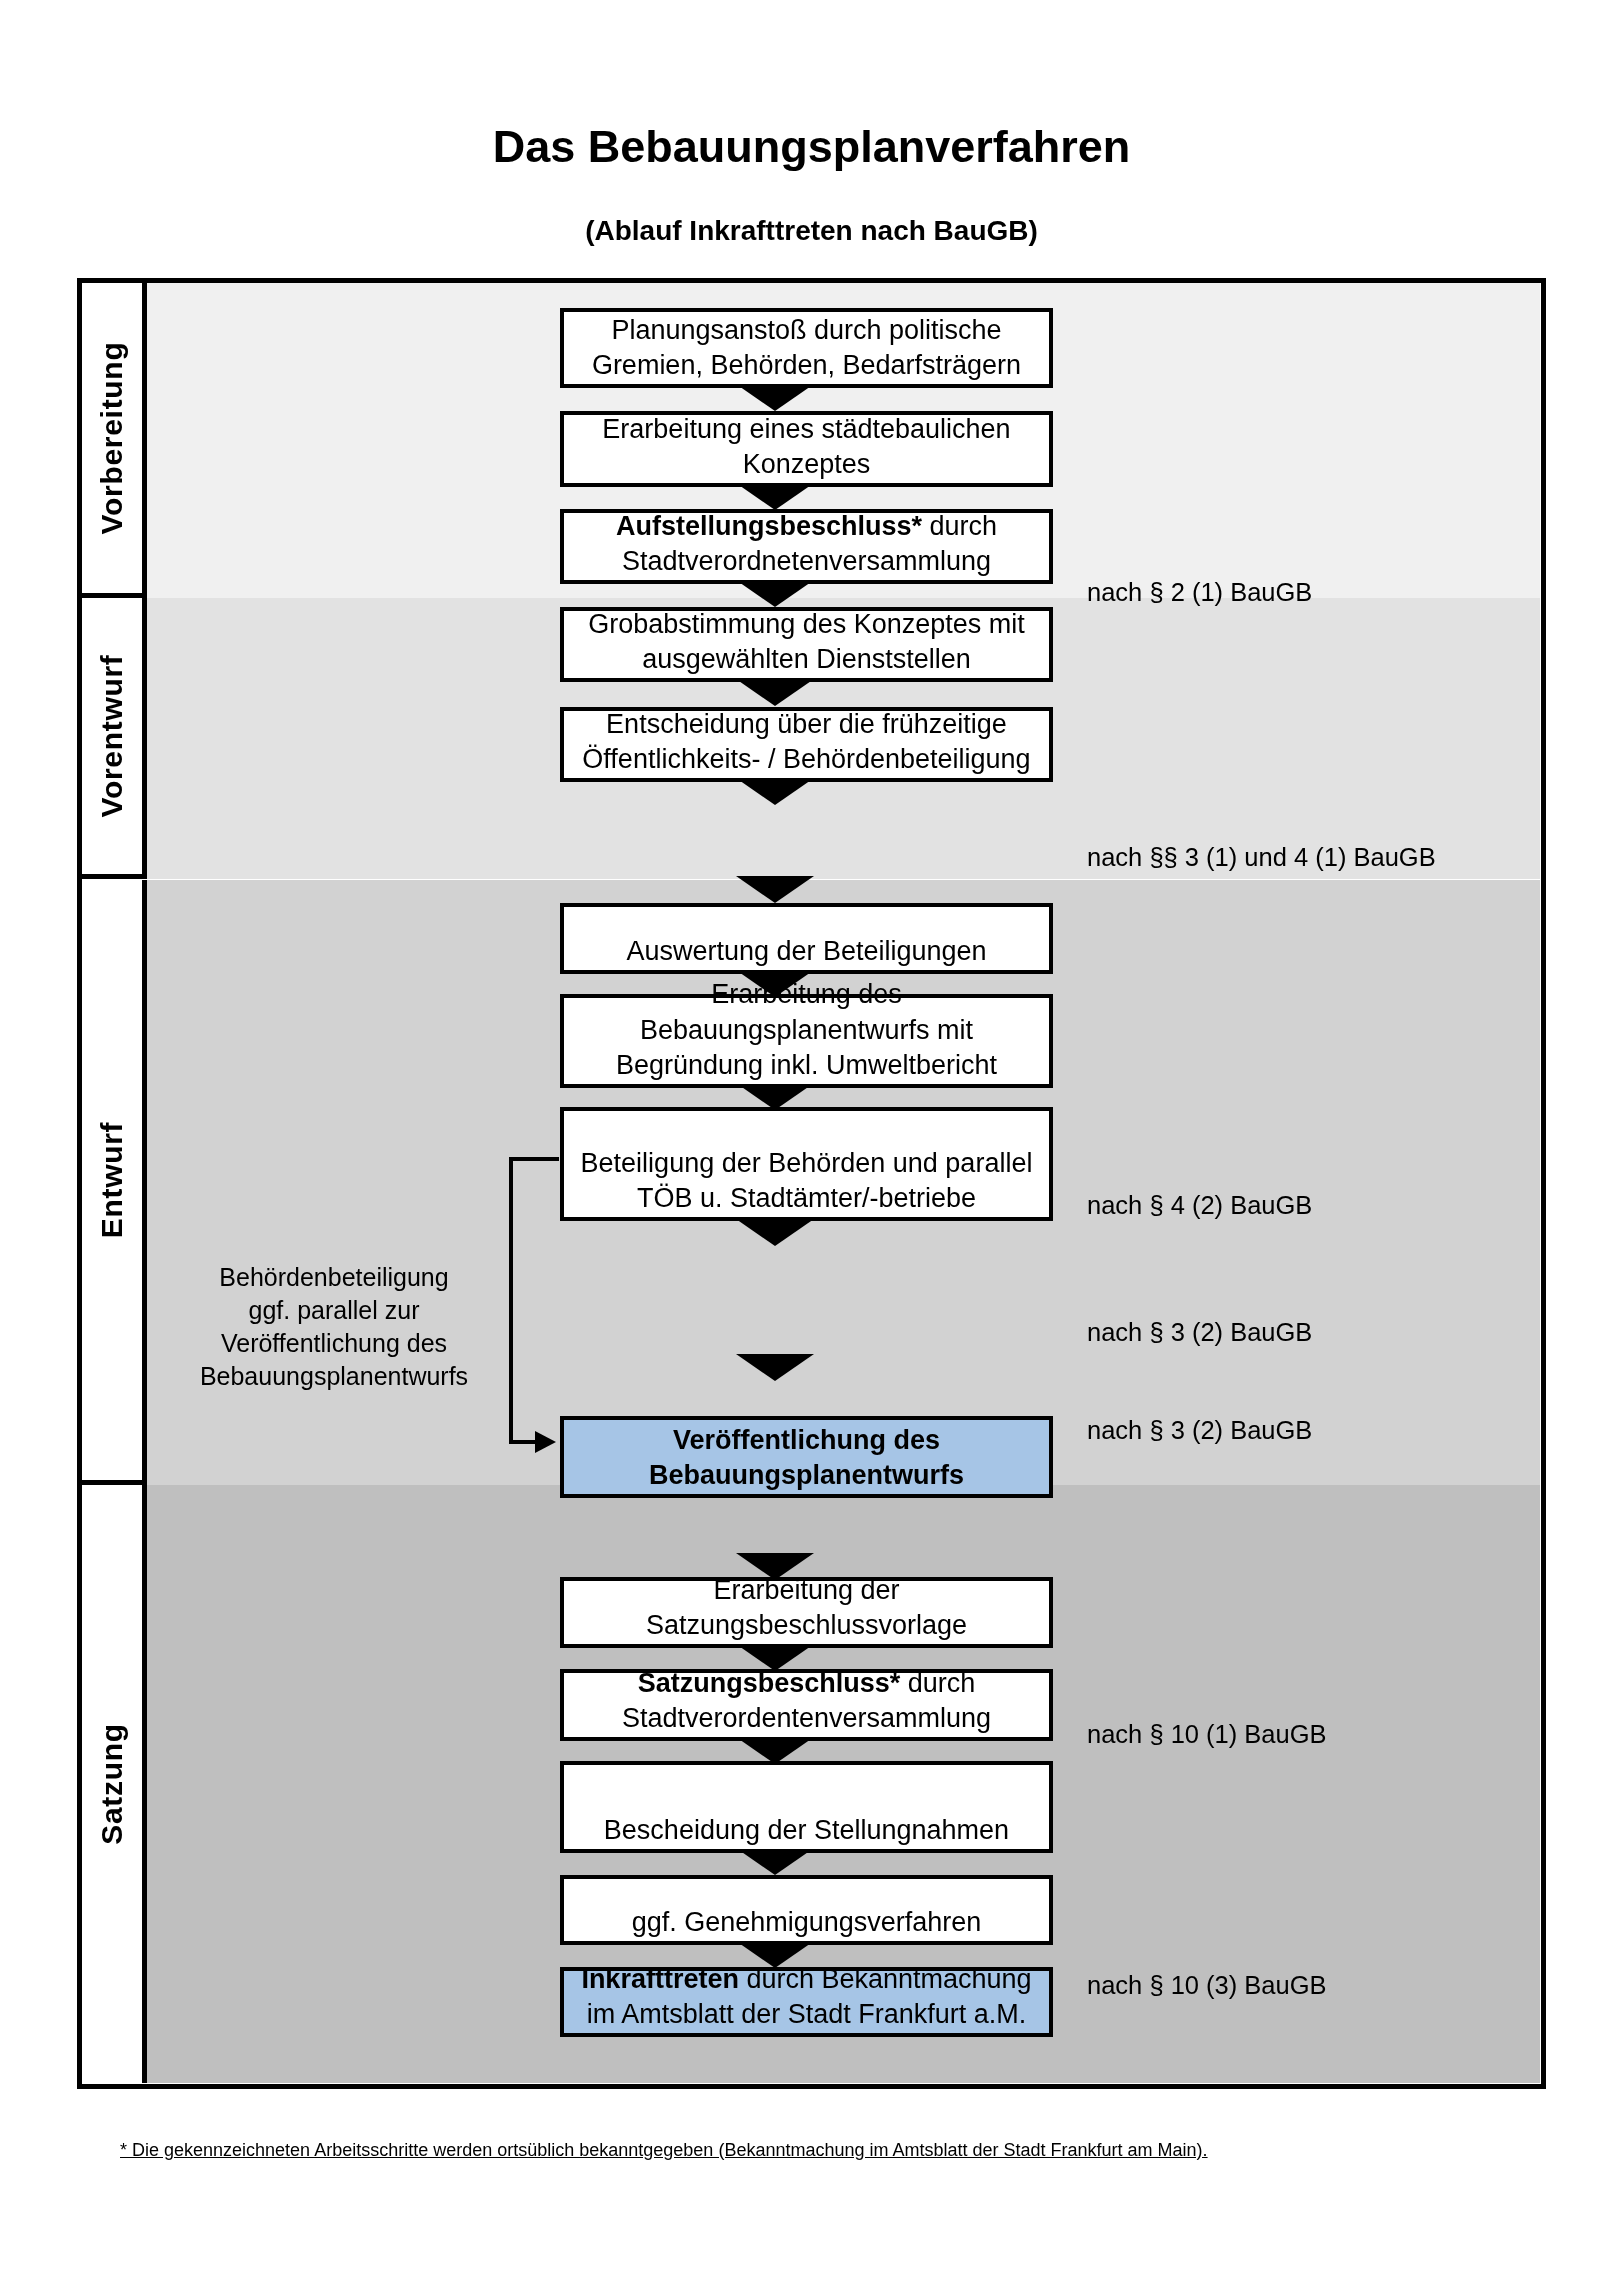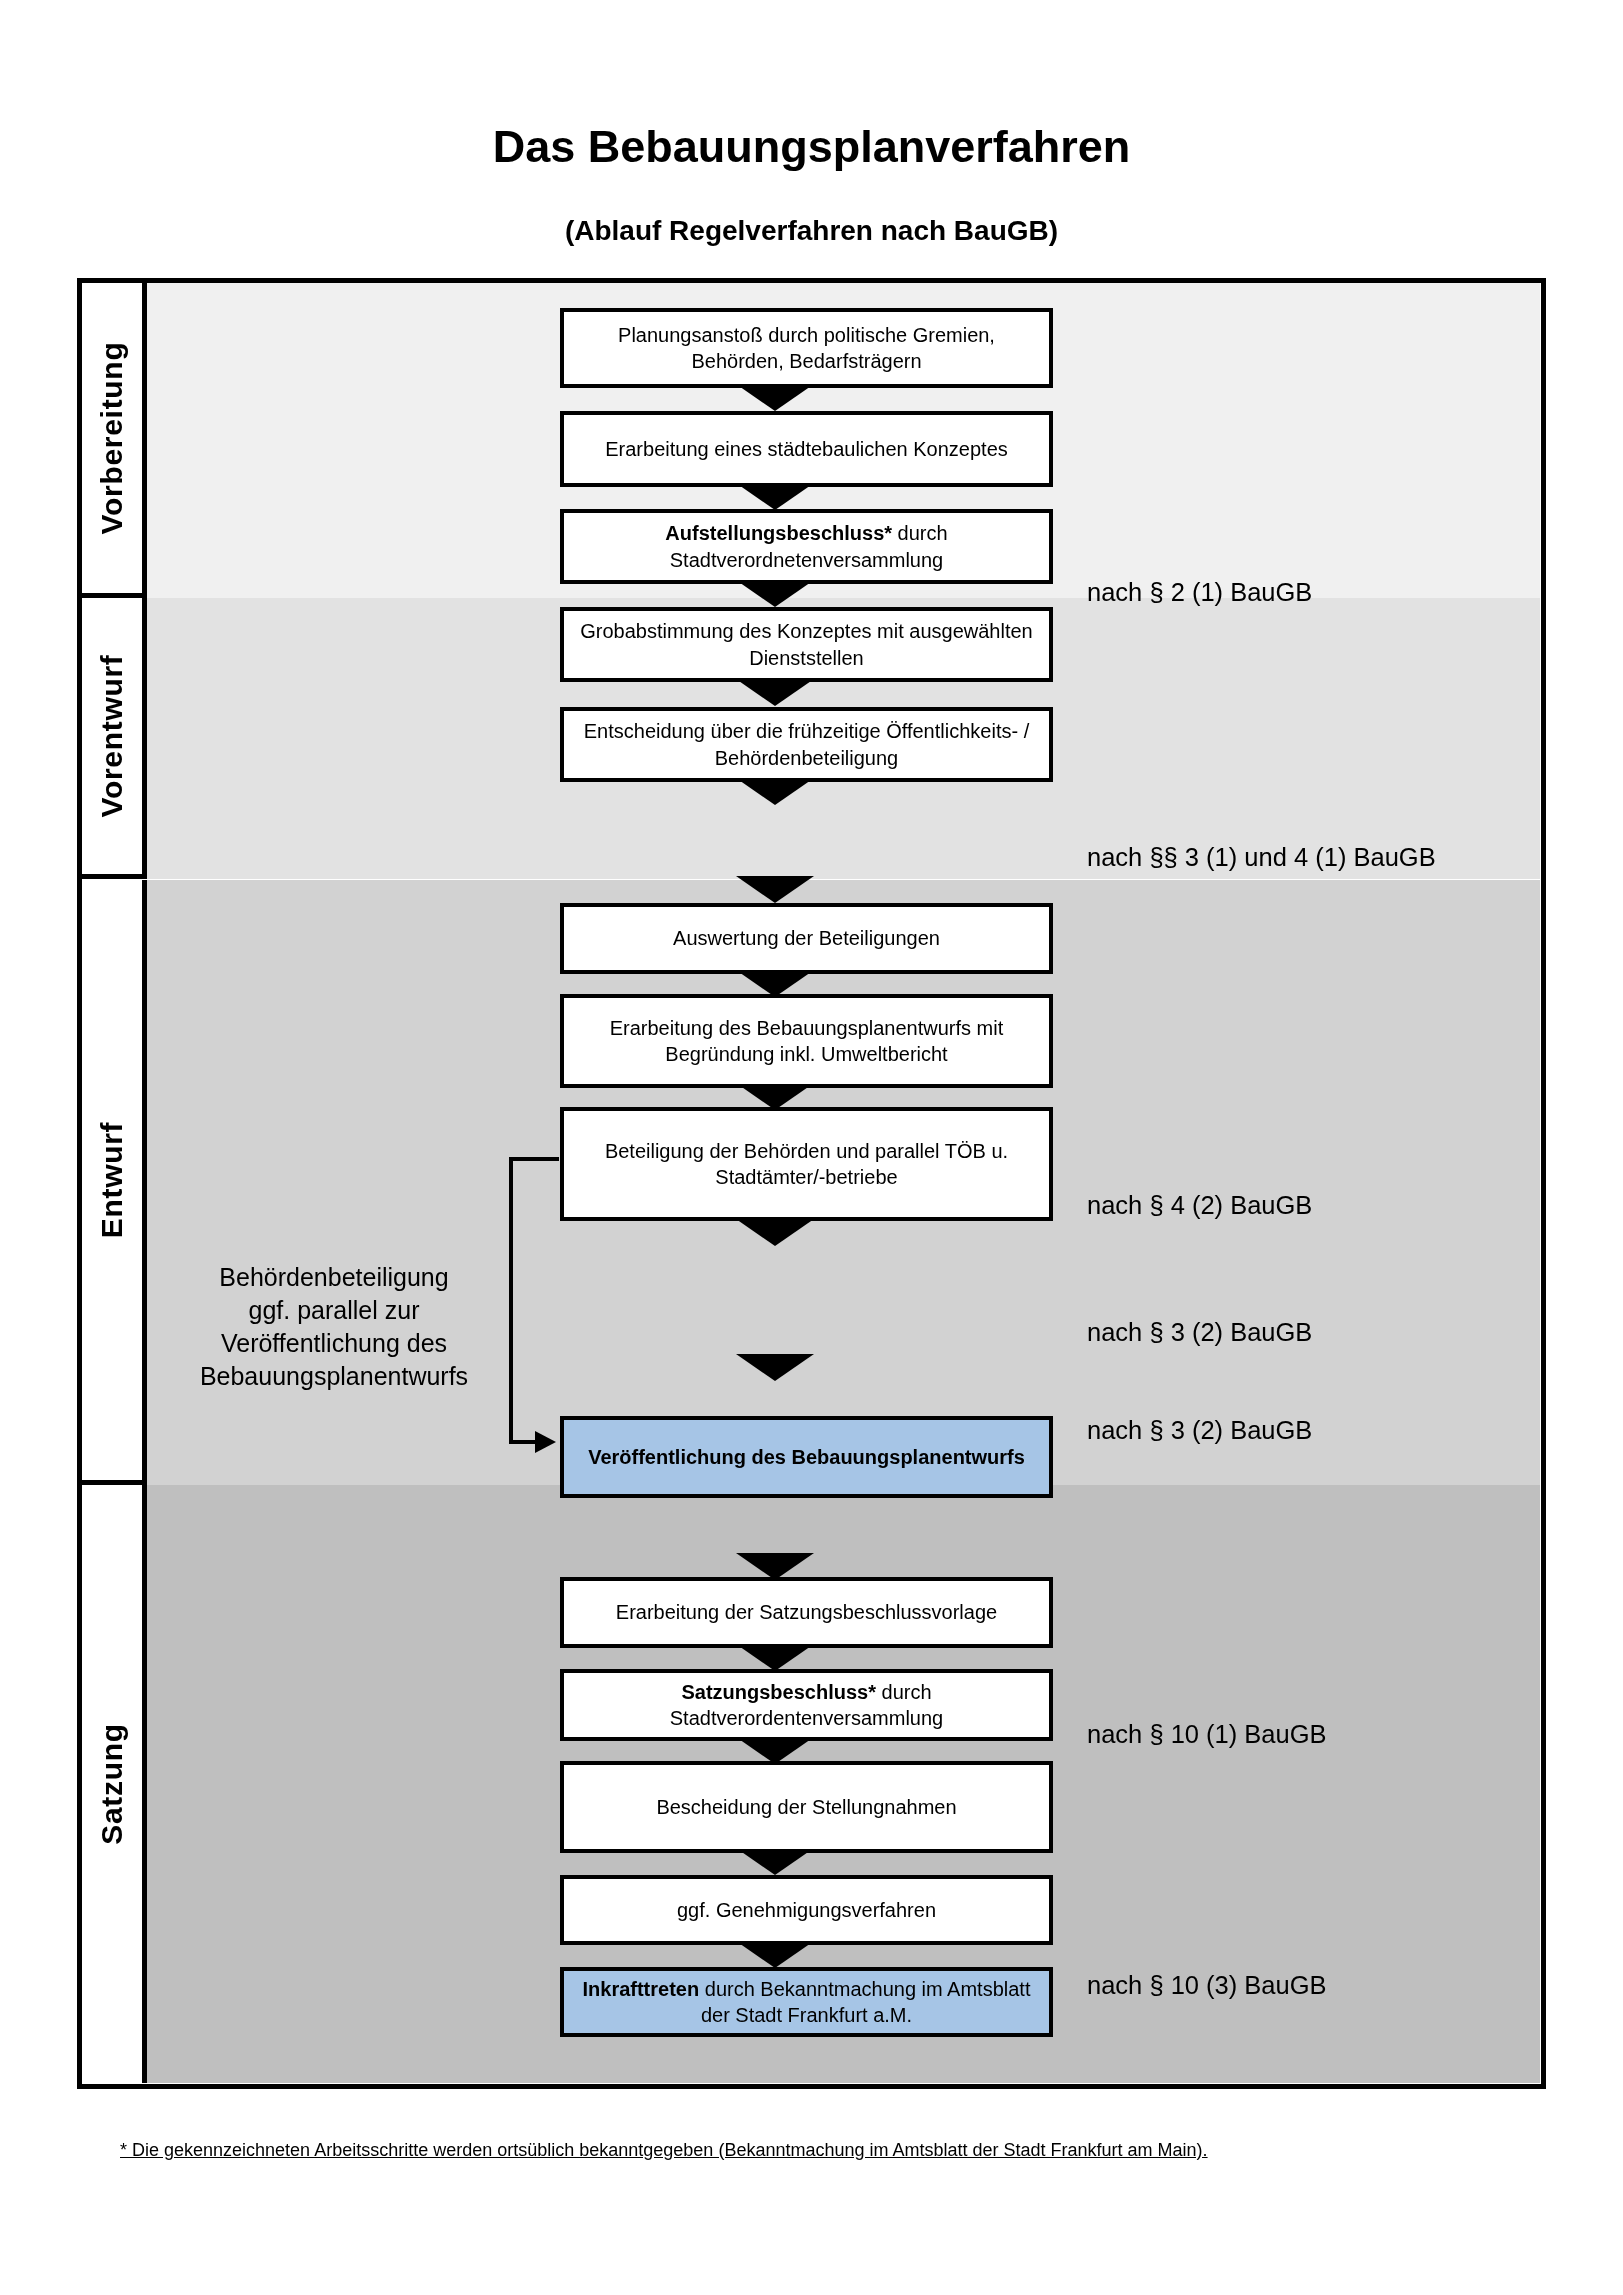--- a/index.html
+++ b/index.html
@@ -40,22 +40,22 @@
   .s1{ background:#f0f0f0; }
   .s2{ background:#e2e2e2; }
   .s3{ background:#d2d2d2; }
   .s4{ background:#bfbfbf; }
 
   
   .box{
     position:absolute; left:560px; width:493px;
     border:4.6px solid #000; box-sizing:border-box;
     background:#ffffff;
-    display:flex; align-items:center; justify-content:center;
-    text-align:center; font-size:20px; line-height:1.32;
+    display:flex; align-items:flex-end; justify-content:center;
+    text-align:center; font-size:27px; line-height:1.32;
     padding:0 14.4px; z-index:3;
   }
   .box.hl{ background:#a6c5e6; }
   .box b{ font-weight:bold; }
 
   
   .arrow{
     position:absolute; left:736px; width:0; height:0; z-index:2;
     border-left:39px solid transparent;
     border-right:39px solid transparent;
@@ -89,21 +89,21 @@
     position:absolute; left:120px; top:2139px; width:1414px;
     font-size:18px; line-height:1.32;text-decoration:underline;
   }
 </style>
 </head>
 <body>
 
 <div id="page">
 
   <div id="title">Das Bebauungsplanverfahren</div>
-  <div id="subtitle">(Ablauf Regelverfahren nach BauGB)</div>
+  <div id="subtitle">(Ablauf Inkrafttreten nach BauGB)</div>
 
   <div id="frame">
 
     <div class="stripe s1" style="top:0;height:315px"></div>
     <div class="stripe s2" style="top:315px;height:281px"></div>
     <div class="stripe s3" style="top:597px;height:605px"></div>
     <div class="stripe s4" style="top:1202px;height:598px"></div>
 
     <div class="cell divider" style="top:0;height:315px">
       <span>Vorbereitung</span>

